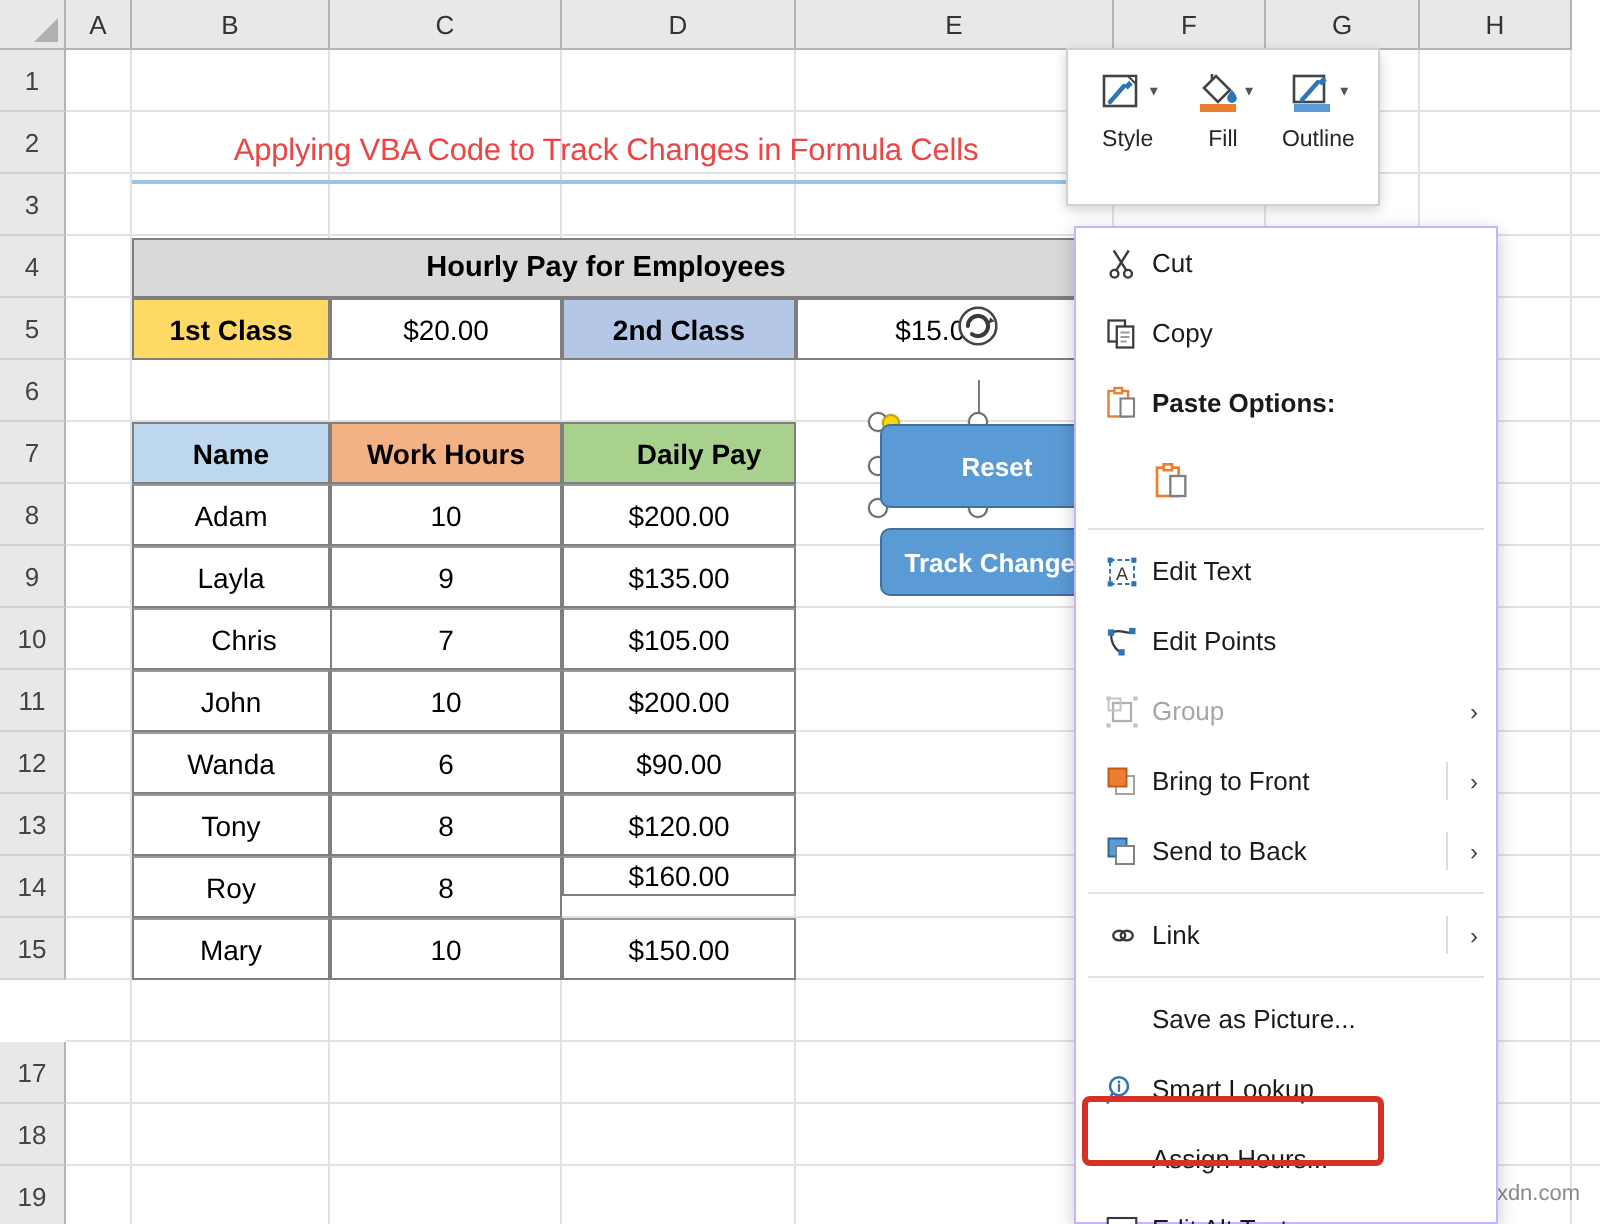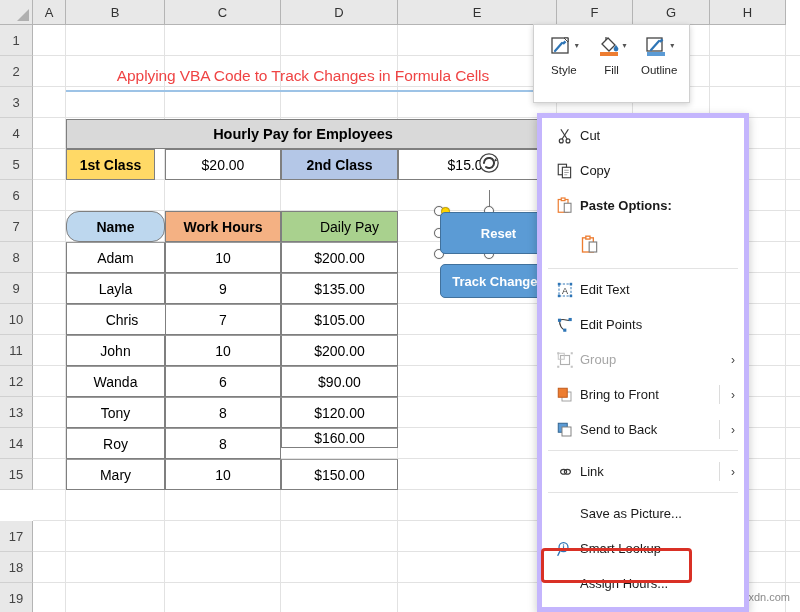--- a/index.html
+++ b/index.html
@@ -71,23 +71,23 @@
     font-size: 14px;
     border: 1px solid #7f7f7f;
     background: #ffffff;
     color: #000;
     white-space: nowrap;
     overflow: hidden;
   }
   .cell.hdr-gray { background: #d9d9d9; font-weight: bold; font-size: 14.5px; }
   .cell.amber { background: #ffd966; font-weight: bold; }
   .cell.blue { background: #b4c7e7; font-weight: bold; }
-  .cell.lightblue { background: #bdd7ee; font-weight: bold; border-radius: 13px; }
+  .cell.lightblue { background: #bdd7ee; font-weight: bold; }
   .cell.orange { background: #f4b183; font-weight: bold; }
-  .cell.green { background: #a9d18e; font-weight: normal; padding-left: 20px; }
+  .cell.green { background: #a9d18e; font-weight: bold; padding-left: 20px; }
 
   
   .shape-btn {
     position: absolute;
     background: #5b9bd5;
     border: 1px solid #41719c;
     border-radius: 5px;
     color: #ffffff;
     font-weight: bold;
     font-size: 13px;
@@ -126,21 +126,21 @@
     width: 52px; padding-top: 4px;
   }
   .mt-icon-row { display: flex; align-items: center; gap: 2px; height: 26px; }
   .mt-label { font-size: 11.5px; color: #262626; margin-top: 5px; }
   .caret { font-size: 8px; color: #555; line-height: 1; }
 
   
   .ctx-menu {
     position: absolute;
     background: #ffffff;
-    border: 5px solid #c4b5fd;
+    border: 1px solid #c4b5fd;
     box-shadow: 0 3px 9px rgba(0,0,0,.22);
   }
   .ctx-item {
     position: relative;
     display: flex; align-items: center;
     height: 35px;
     padding-left: 8px;
     font-size: 13px;
     color: #1a1a1a;
   }
@@ -211,21 +211,21 @@
 
   <div class="corner-box">
     <div class="corner-tri"></div>
   </div>
 
   <div class="sheet-title" style="left:66px; top:62px; width:474px; height:28px;">Applying VBA Code to Track Changes in Formula Cells</div>
   <div class="title-underline" style="left:66px; top:90px; width:474px;"></div>
 
   <div class="cell hdr-gray" style="left:66px; top:119px; width:474px; height:30px;">Hourly Pay for Employees</div>
 
-  <div class="cell amber" style="left:66px; top:149px; width:89px; height:31px;">1st Class</div>
+  <div class="cell amber" style="left:66px; top:149px; width:99px; height:31px;">1st Class</div>
   <div class="cell" style="left:165px; top:149px; width:116px; height:31px;">$20.00</div>
   <div class="cell blue" style="left:281px; top:149px; width:117px; height:31px;">2nd Class</div>
   <div class="cell" style="left:398px; top:149px; width:142px; height:31px;">$15.00</div>
 
   <div class="cell lightblue" style="left:66px; top:211px; width:99px; height:31px;">Name</div>
   <div class="cell orange" style="left:165px; top:211px; width:116px; height:31px;">Work Hours</div>
   <div class="cell green" style="left:281px; top:211px; width:117px; height:31px;">Daily Pay</div>
 
   <div id="employee-rows">
       <div class="cell" style="left: 66px; top: 242px; width: 99px; height: 31px; border-top-color: rgb(154, 154, 154);">Adam</div>

